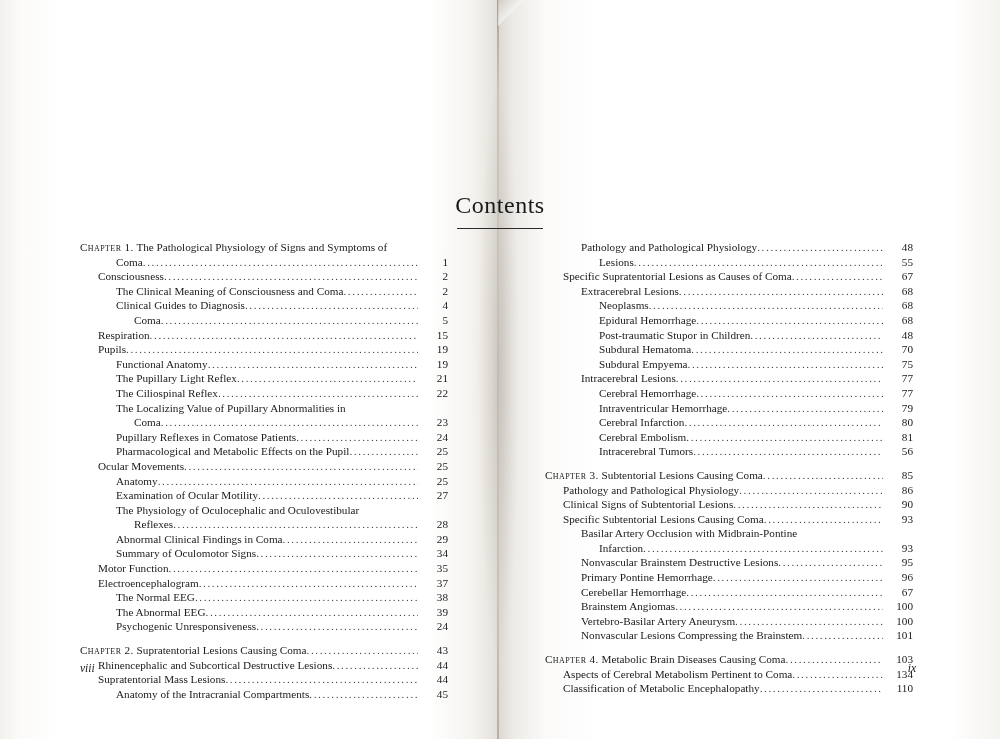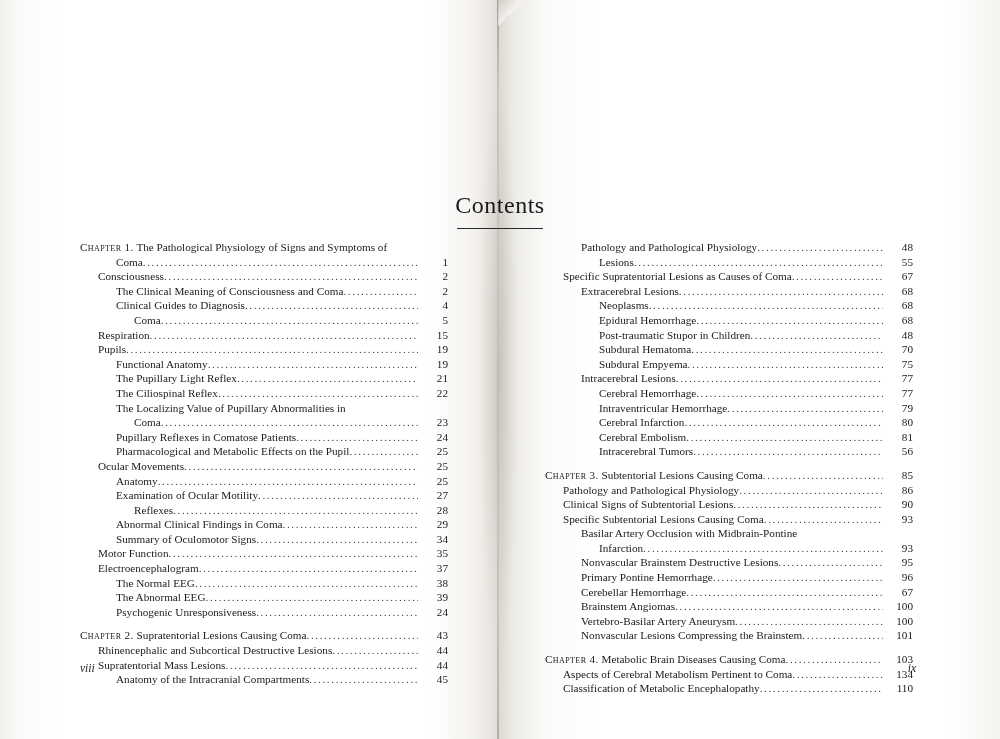--- a/index.html
+++ b/index.html
@@ -155,20 +155,21 @@
     <div class="entry lv2"><span class="txt">Functional Anatomy</span><span class="dots" style="width: 210.328px;"> ................................................................................</span><span class="pg">19</span></div>
     <div class="entry lv2"><span class="txt">The Pupillary Light Reflex</span><span class="dots" style="width: 181.125px;"> ................................................................................</span><span class="pg">21</span></div>
     <div class="entry lv2"><span class="txt">The Ciliospinal Reflex</span><span class="dots" style="width: 200.078px;"> ................................................................................</span><span class="pg">22</span></div>
     <div class="entry lv2"><span class="txt">The Localizing Value of Pupillary Abnormalities in</span></div>
     <div class="entry lv3"><span class="txt">Coma</span><span class="dots" style="width: 257.266px;"> ................................................................................</span><span class="pg">23</span></div>
     <div class="entry lv2"><span class="txt">Pupillary Reflexes in Comatose Patients</span><span class="dots" style="width: 121.781px;"> ................................................................................</span><span class="pg">24</span></div>
     <div class="entry lv2"><span class="txt">Pharmacological and Metabolic Effects on the Pupil</span><span class="dots" style="width: 68.5625px;"> ................................................................................</span><span class="pg">25</span></div>
     <div class="entry lv1"><span class="txt">Ocular Movements</span><span class="dots" style="width: 233.938px;"> ................................................................................</span><span class="pg">25</span></div>
     <div class="entry lv2"><span class="txt">Anatomy</span><span class="dots" style="width: 260.359px;"> ................................................................................</span><span class="pg">25</span></div>
     <div class="entry lv2"><span class="txt">Examination of Ocular Motility</span><span class="dots" style="width: 160px;"> ................................................................................</span><span class="pg">27</span></div>
+    <div class="entry lv2"><span class="txt">The Physiology of Oculocephalic and Oculovestibular</span></div>
     <div class="entry lv3"><span class="txt">Reflexes</span><span class="dots" style="width: 244.859px;"> ................................................................................</span><span class="pg">28</span></div>
     <div class="entry lv2"><span class="txt">Abnormal Clinical Findings in Coma</span><span class="dots" style="width: 135.438px;"> ................................................................................</span><span class="pg">29</span></div>
     <div class="entry lv2"><span class="txt">Summary of Oculomotor Signs</span><span class="dots" style="width: 161.844px;"> ................................................................................</span><span class="pg">34</span></div>
     <div class="entry lv1"><span class="txt">Motor Function</span><span class="dots" style="width: 249.453px;"> ................................................................................</span><span class="pg">35</span></div>
     <div class="entry lv1"><span class="txt">Electroencephalogram</span><span class="dots" style="width: 219.359px;"> ................................................................................</span><span class="pg">37</span></div>
     <div class="entry lv2"><span class="txt">The Normal EEG</span><span class="dots" style="width: 223.078px;"> ................................................................................</span><span class="pg">38</span></div>
     <div class="entry lv2"><span class="txt">The Abnormal EEG</span><span class="dots" style="width: 212.516px;"> ................................................................................</span><span class="pg">39</span></div>
     <div class="entry lv2"><span class="txt">Psychogenic Unresponsiveness</span><span class="dots" style="width: 161.859px;"> ................................................................................</span><span class="pg">24</span></div>
     <div class="entry lv0 chap sp-before" style="margin-top: 9px;"><span class="caps">Chapter 2.</span> <span class="txt">Supratentorial Lesions Causing Coma</span><span class="dots" style="width: 111.469px;"> ................................................................................</span><span class="pg">43</span></div>
     <div class="entry lv1"><span class="txt">Rhinencephalic and Subcortical Destructive Lesions</span><span class="dots" style="width: 85.75px;"> ................................................................................</span><span class="pg">44</span></div>

